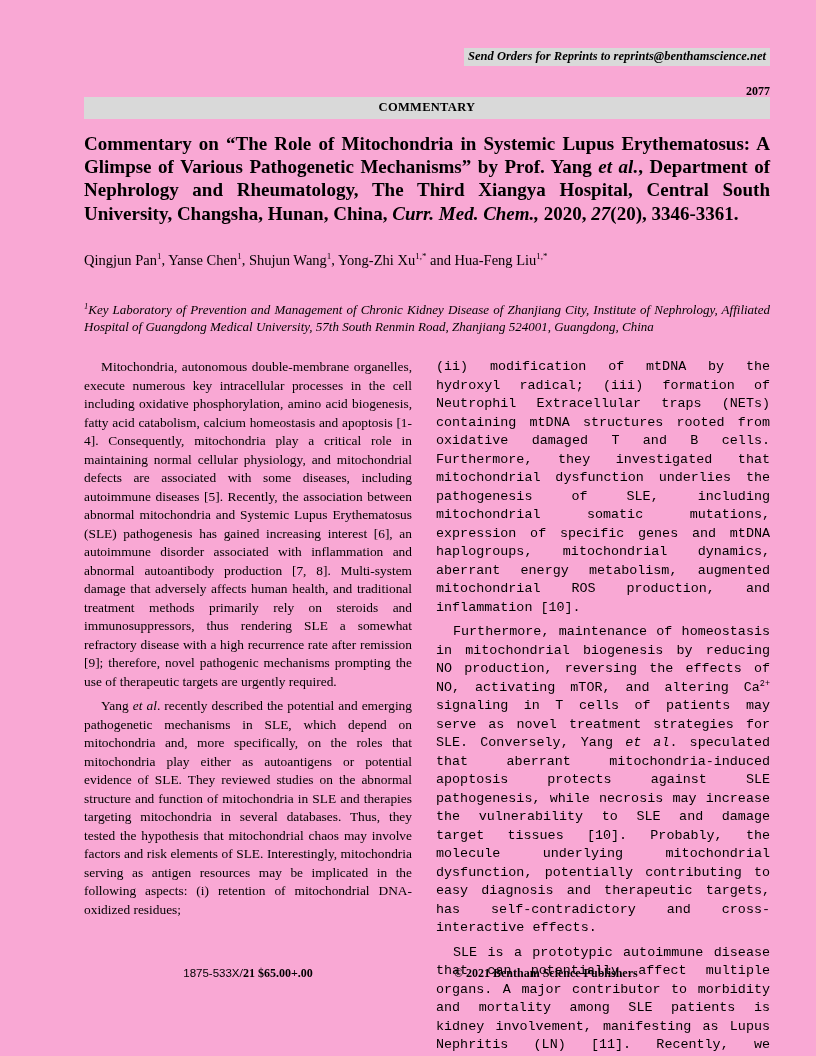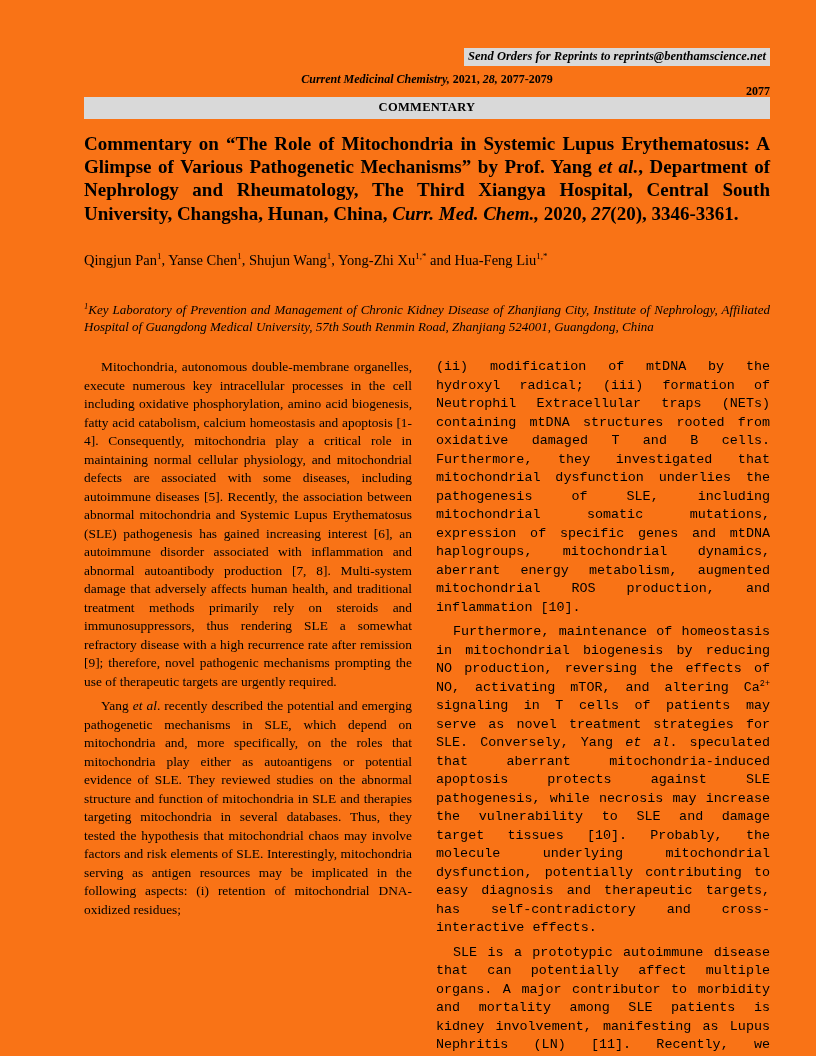--- a/index.html
+++ b/index.html
@@ -1,21 +1,21 @@
 <!DOCTYPE html>
 <html><head>
 <meta charset="utf-8">
 <style>
   html, body { margin: 0; padding: 0; background: #888; }
   .page {
     position: relative;
     width: 816px;
     height: 1056px;
     margin: 0 auto;
-    background: #f97316;
+    background: #f9a8d4;
     color: #000000;
     font-family: "Liberation Serif", serif;
     overflow: hidden;
   }
   .content {
     position: absolute;
     left: 84px;
     top: 0;
     width: 686px;
   }
@@ -100,21 +100,20 @@
 <body>
 
 <div class="page">
   <div class="content">
 
     <div class="reprint-row">
       <span class="reprint-highlight"><span>Send Orders for Reprints to </span><span>reprints@benthamscience.net</span></span>
     </div>
 
     <div class="citation-row">
-      <span><span class="ital">Current Medicinal Chemistry,</span><span> 2021, </span><span class="ital">28,</span><span> 2077-2079</span></span>
       <span class="page-num">2077</span>
     </div>
 
     <div class="section-bar">
       <span>COMMENTARY</span>
     </div>
 
     <div class="article-title"><span>Commentary on “The Role of Mitochondria in Systemic Lupus Erythematosus: A Glimpse of Various Pathogenetic Mechanisms” by Prof. Yang </span><span class="ital">et al.</span><span>, Department of Nephrology and Rheumatology, The Third Xiangya Hospital, Central South University, Changsha, Hunan, China, </span><span class="ital">Curr. Med. Chem.,</span><span> 2020, </span><span class="ital">27</span><span>(20), 3346-3361.</span></div>
 
     <div class="authors-line"><span>Qingjun Pan</span><sup class="s">1</sup><span>, </span><span>Yanse Chen</span><sup class="s">1</sup><span>, </span><span>Shujun Wang</span><sup class="s">1</sup><span>, </span><span>Yong-Zhi Xu</span><sup class="s">1,*</sup><span> and </span><span>Hua-Feng Liu</span><sup class="s">1,*</sup></div>
@@ -127,13 +126,17 @@
         <p><span>Yang </span><span class="ital">et al</span><span>. recently described the potential and emerging pathogenetic mechanisms in SLE, which depend on mitochondria and, more specifically, on the roles that mitochondria play either as autoantigens or potential evidence of SLE. They reviewed studies on the abnormal structure and function of mitochondria in SLE and therapies targeting mitochondria in several databases. Thus, they tested the hypothesis that mitochondrial chaos may involve factors and risk elements of SLE. Interestingly, mitochondria serving as antigen resources may be implicated in the following aspects: (i) retention of mitochondrial DNA-oxidized residues;</span></p>
       </div>
       <div class="col-right">
         <p class="no-indent"><span>(ii) modification of mtDNA by the hydroxyl radical; (iii) formation of Neutrophil Extracellular traps (NETs) containing mtDNA structures rooted from oxidative damaged T and B cells. Furthermore, they investigated that mitochondrial dysfunction underlies the pathogenesis of SLE, including mitochondrial somatic mutations, expression of specific genes and mtDNA haplogroups, mitochondrial dynamics, aberrant energy metabolism, augmented mitochondrial ROS production, and inflammation [10].</span></p>
         <p><span>Furthermore, maintenance of homeostasis in mitochondrial biogenesis by reducing NO production, reversing the effects of NO, activating mTOR, and altering Ca</span><sup class="b">2+</sup><span> signaling in T cells of patients may serve as novel treatment strategies for SLE. Conversely, Yang </span><span class="ital">et al</span><span>. speculated that aberrant mitochondria-induced apoptosis protects against SLE pathogenesis, while necrosis may increase the vulnerability to SLE and damage target tissues [10]. Probably, the molecule underlying mitochondrial dysfunction, potentially contributing to easy diagnosis and therapeutic targets, has self-contradictory and cross-interactive effects.</span></p>
         <p><span>SLE is a prototypic autoimmune disease that can potentially affect multiple organs. A major contributor to morbidity and mortality among SLE patients is kidney involvement, manifesting as Lupus Nephritis (LN) [11]. Recently, we observed that accelerated senescence in glomerular cells potentially contributes to glomerular injury in LN, and dexamethasone treatment can attenuate elevated glomerular expression of Senescence-associated β -galactosidase (SA-β-Gal) [12]. LN</span></p>
       </div>
     </div>
   </div>
 
+  <div class="footer">
+    <div class="footer-left"><span class="issn-sans">1875-533X</span><span class="price-bold">/21 $65.00+.00</span></div>
+    <div class="footer-right"><span>© 2021 Bentham Science Publishers</span></div>
+  </div>
 </div>
 
 </body></html>

